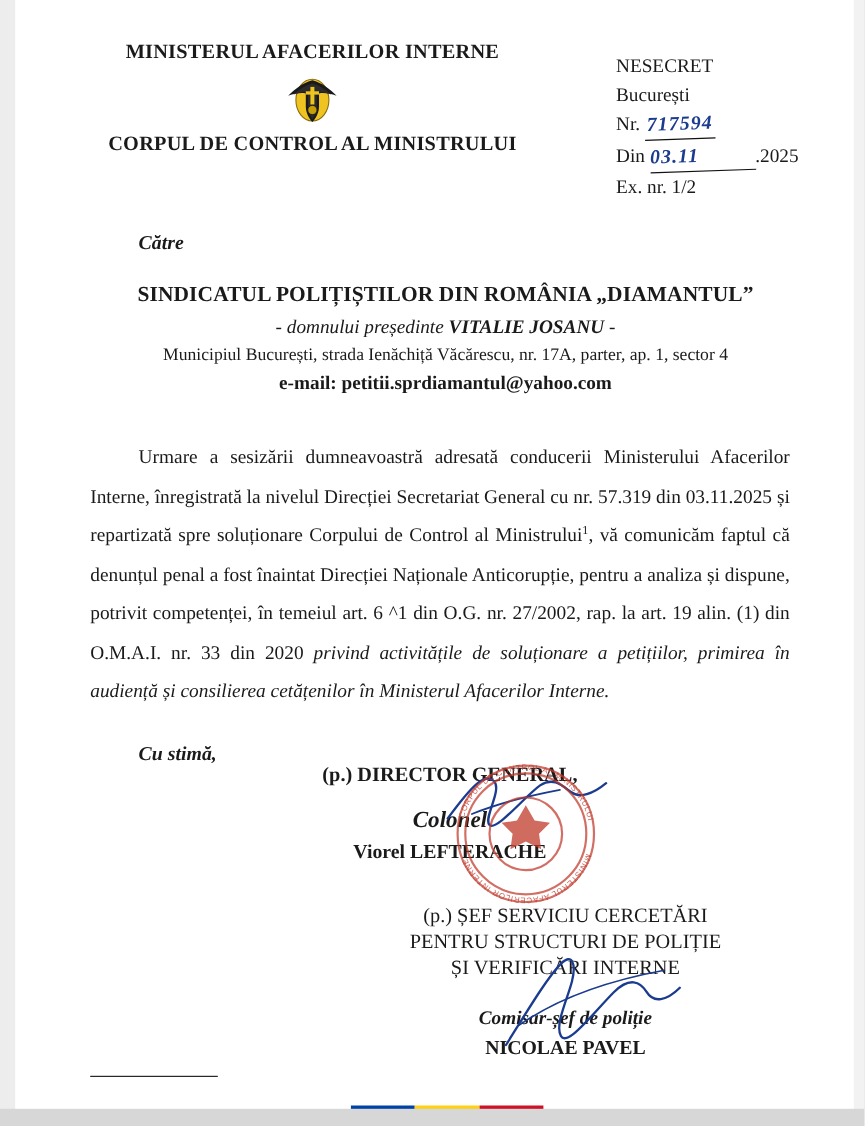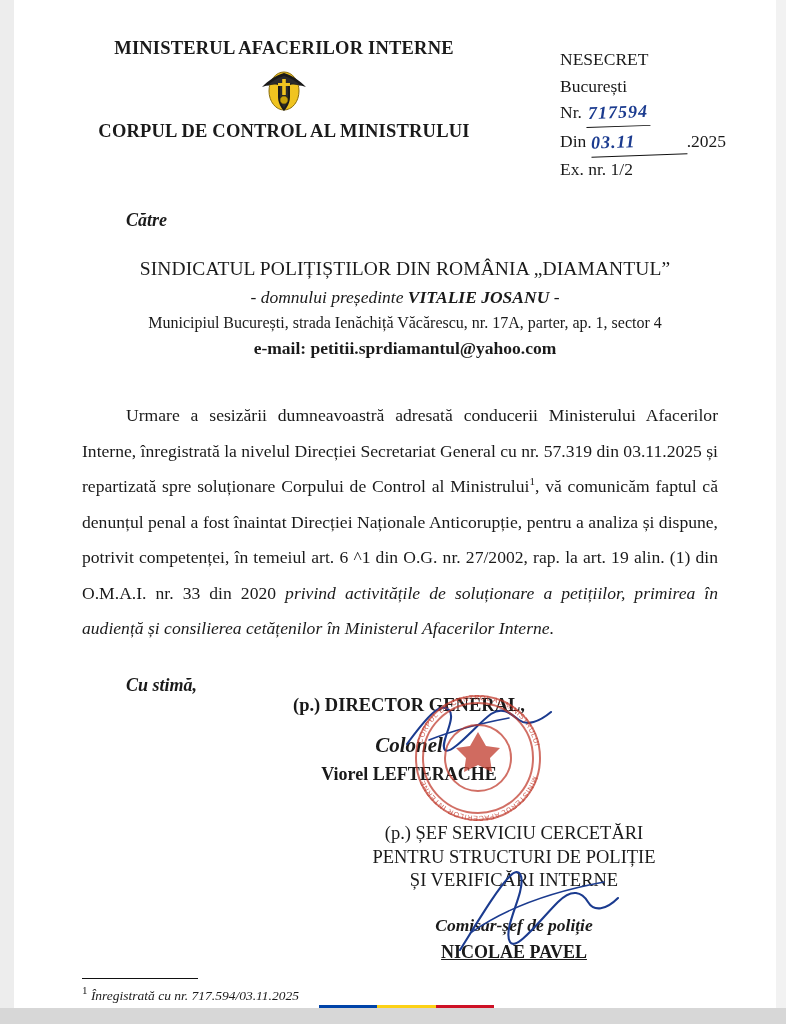--- a/index.html
+++ b/index.html
@@ -111,21 +111,21 @@
     font-size: 18px;
   }
   .addr {
     position: absolute;
     top: 258px;
     left: 60px;
     right: 40px;
     text-align: center;
   }
   .addr .l1 {
-    font-weight: normal;
+    font-weight: bold;
     font-size: 19.5px;
     letter-spacing: .1px;
   }
   .addr .l2 {
     margin-top: 7px;
     font-size: 17.5px;
     font-style: italic;
   }
   .addr .l2 b { font-weight: bold; font-style: italic; }
   .addr .l3 {
@@ -220,21 +220,20 @@
   .sig2 .rank {
     margin-top: 22px;
     font-style: italic;
     font-weight: bold;
     font-size: 17.5px;
   }
   .sig2 .name {
     margin-top: 6px;
     font-weight: bold;
     font-size: 18px;
-    text-decoration: underline;
   }
 
   
   .fn-rule {
     position: absolute;
     left: 68px;
     top: 978px;
     width: 116px;
     border-top: 1.4px solid #111;
   }
@@ -383,23 +382,20 @@
     </div>
 
     <div class="ink" style="left:440px; top:858px;">
       <svg width="170" height="110" viewBox="0 0 170 110">
         <path d="M6 92 C26 60 44 30 56 18 C66 8 70 18 66 34 C62 50 50 74 56 84 C62 94 86 62 104 44 C118 30 128 34 134 44 C140 54 152 52 164 40" fill="none" stroke="#1b3b8f" stroke-width="2.1" stroke-linecap="round"></path>
         <path d="M18 74 C52 50 96 34 150 24" fill="none" stroke="#1b3b8f" stroke-width="1.5" stroke-linecap="round"></path>
       </svg>
     </div>
 
     <div class="fn-rule"></div>
-    <div class="footnote">
-      <sup>1</sup><span> Înregistrată cu nr. 717.594/03.11.2025</span>
-    </div>
 
     <div class="footer-text">București, Piața Revoluției nr. 1A, sector 1, tel. 021.303.70.80, int. 11457, fax: ...</div>
     <div class="bottom-flag">
       <i style="background:#0043a8"></i>
         <i style="background:#fcd116"></i>
         <i style="background:#ce1126"></i>
     </div>
   </div>
 
   <div class="bottom-bar"></div>

